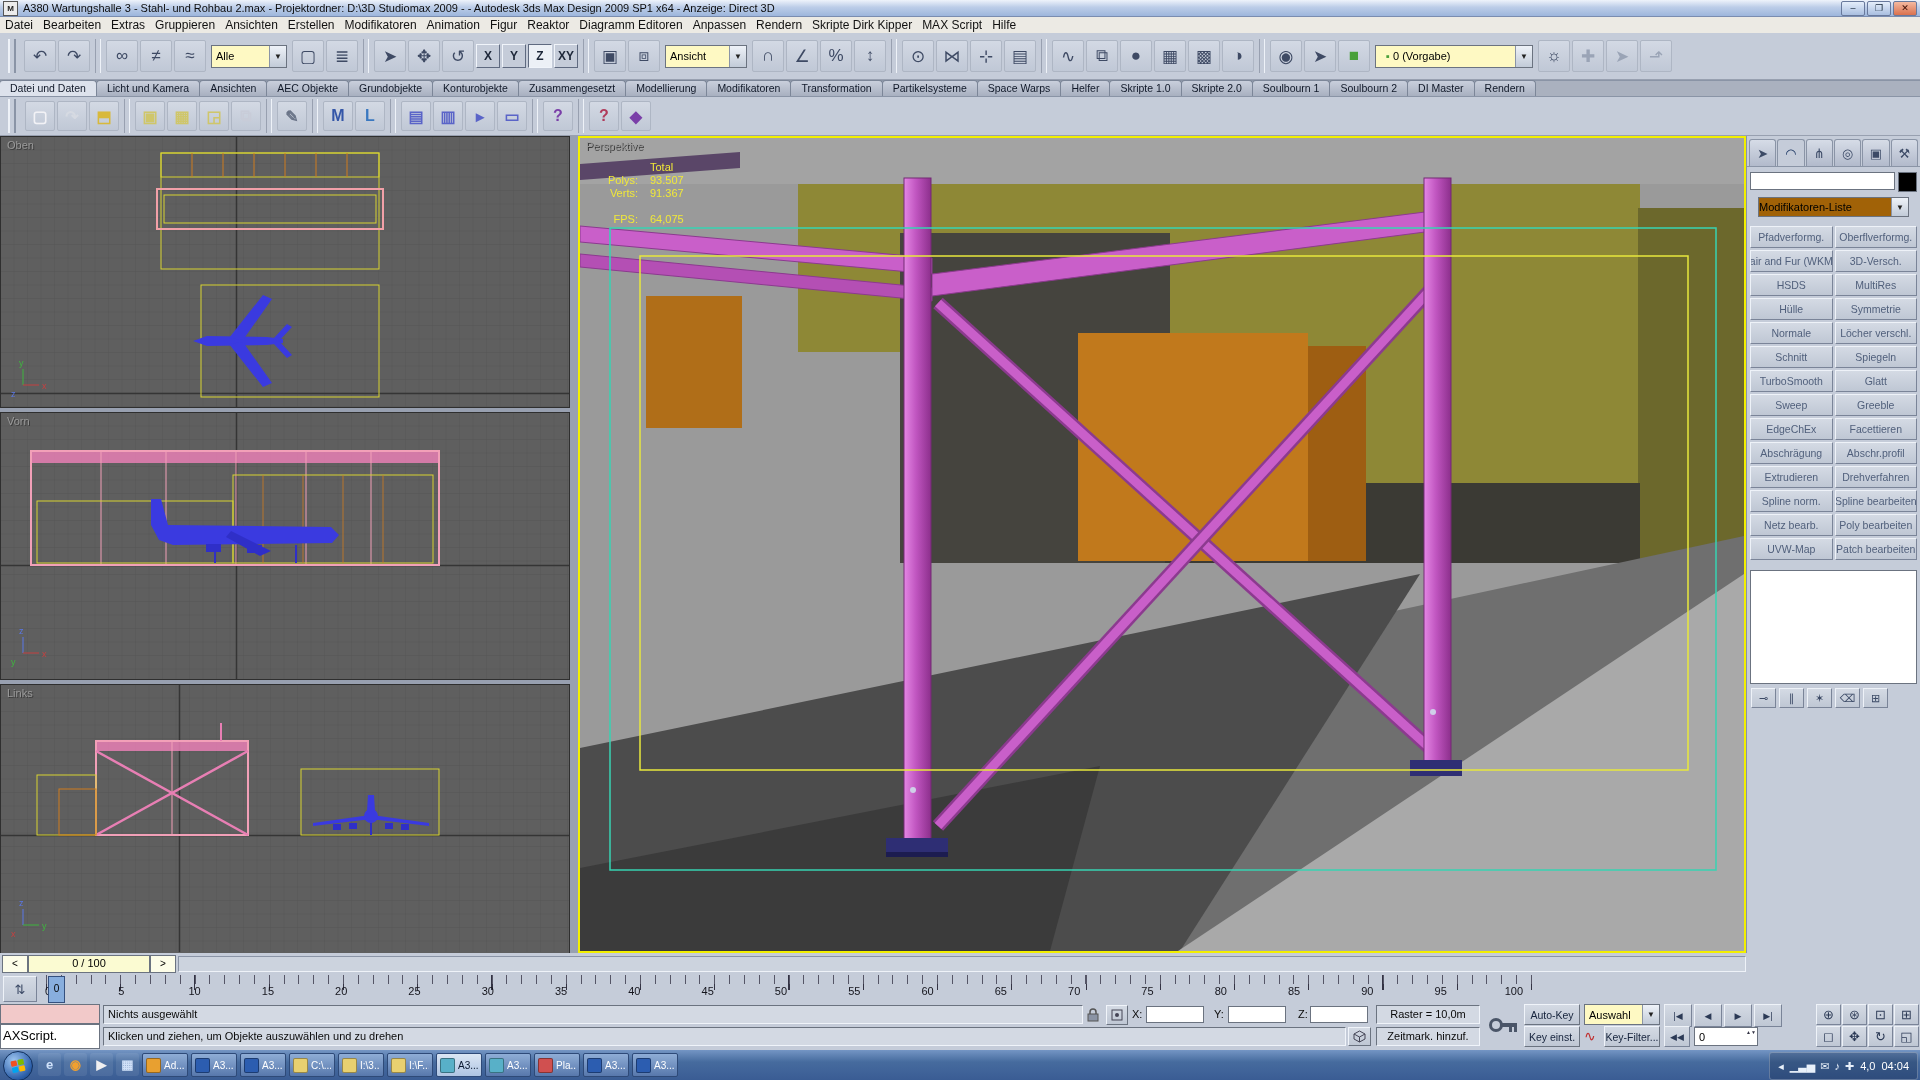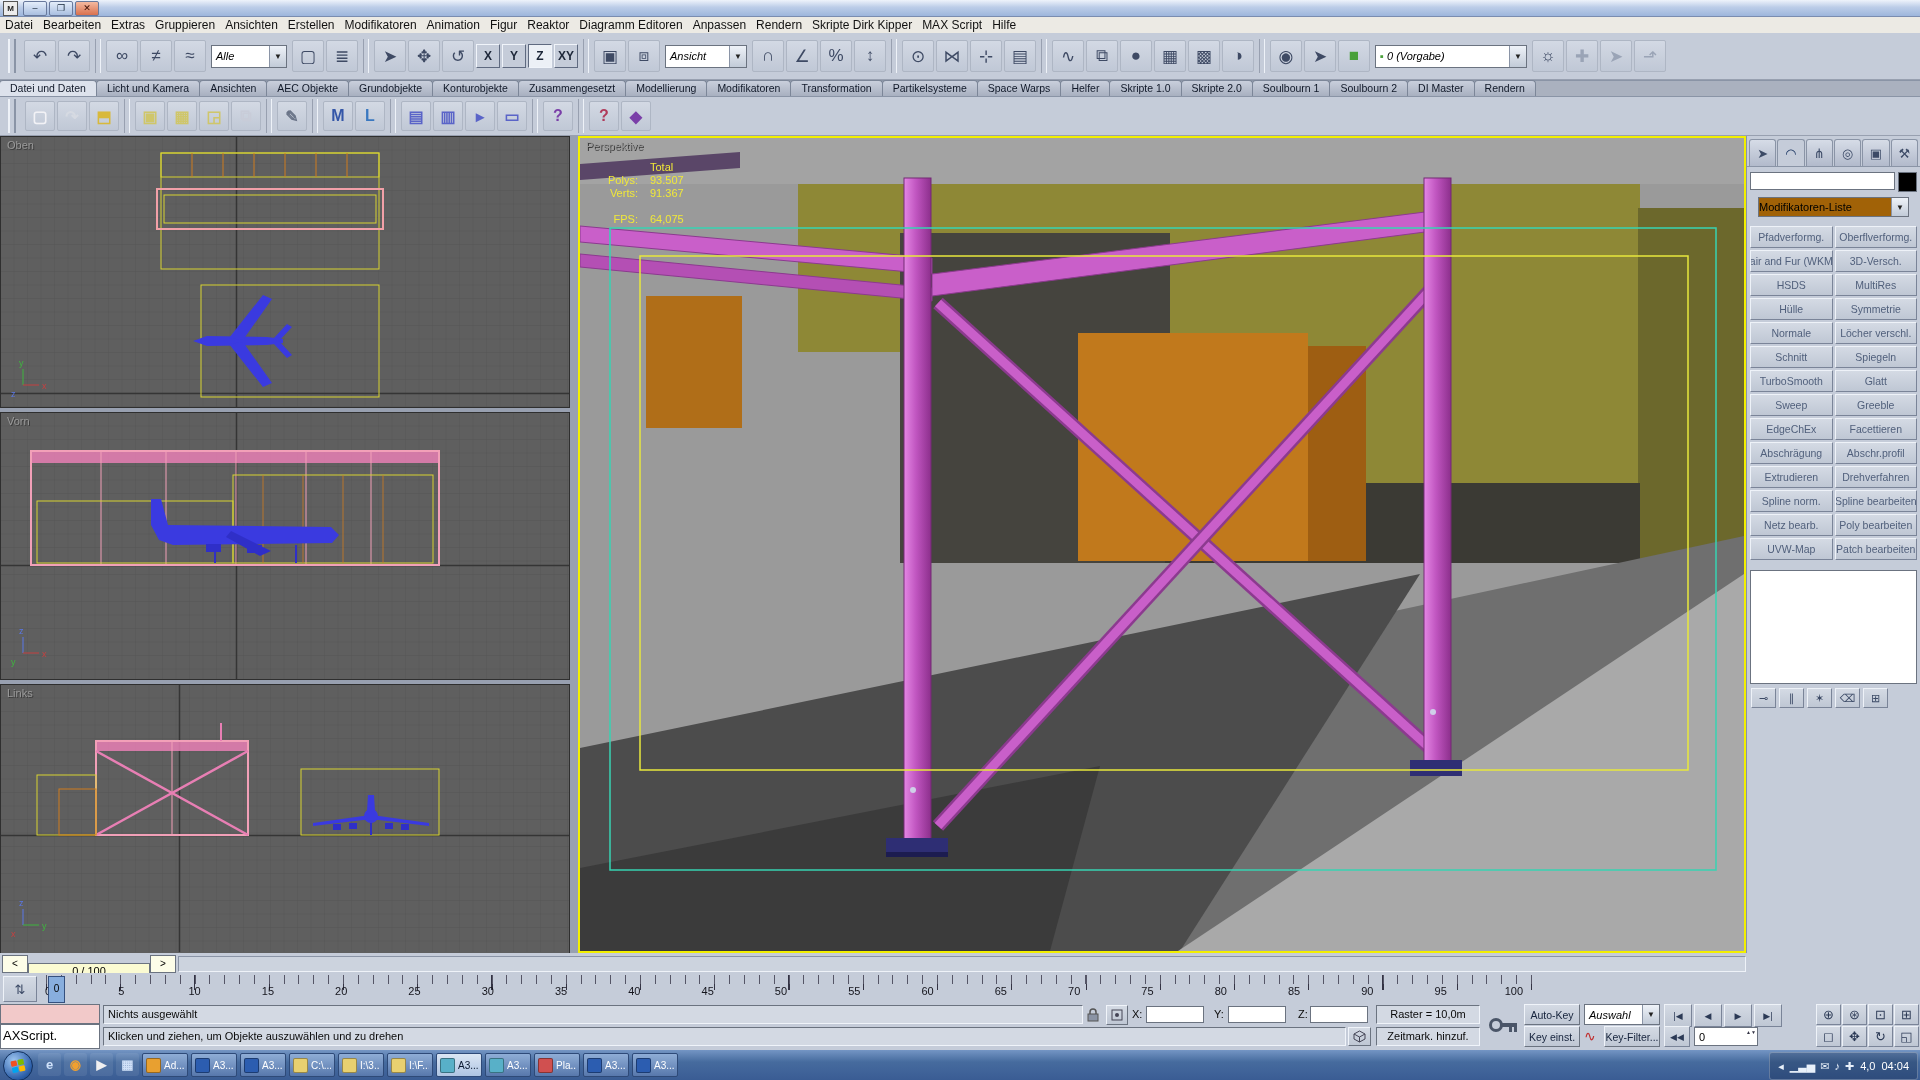--- a/index.html
+++ b/index.html
@@ -26,22 +26,22 @@
   .toolbar2{position:absolute;left:0;top:97px;width:1920px;height:39px;background:#c5ccd9;
     border-bottom:1px solid #98a0b0;display:flex;align-items:center;padding-left:8px;box-sizing:border-box;gap:3px;}
   .tb-handle{width:4px;height:34px;border-left:2px solid #eef2f8;border-right:2px solid #8a94a6;margin-right:6px;}
   .tb-group{display:flex;align-items:center;gap:2px;}
   .tb-icon{width:30px;height:30px;display:flex;align-items:center;justify-content:center;
     font-size:17px;color:#3e4a64;background:linear-gradient(#d3d9e4,#c0c8d6);border:1px solid #aeb6c4;border-radius:2px;}
   .toolbar2 .tb-icon{width:28px;height:28px;font-size:16px;font-weight:bold;}
   .tb-icon.sep{width:4px;height:34px;background:none;border:none;border-left:1px solid #98a0b0;
     border-right:1px solid #eef2f8;margin:0 3px;font-size:0;border-radius:0;}
   .tb-icon.disabled{color:#9aa4b6;}
-  .tb-combo{height:21px;background:#ffffff;border:1px solid #6b7380;display:flex;align-items:center;
-    font-size:11px;margin:0 3px;font-style:italic;}
+  .tb-combo{height:21px;background:#fef9c3;border:1px solid #6b7380;display:flex;align-items:center;
+    font-size:11px;margin:0 3px;}
   .tb-combo .combo-text{padding-left:4px;flex:1;white-space:nowrap;overflow:hidden;}
   .combo-arrow{width:16px;height:100%;margin-left:auto;background:linear-gradient(#eef2f8,#c2cbd8);
     border-left:1px solid #8a94a6;display:flex;align-items:center;justify-content:center;font-size:8px;color:#222;}
   .axis-btn{width:22px;height:22px;border:1px solid;border-color:#f0f4fa #5f6a80 #5f6a80 #f0f4fa;
     background:#c5ccd9;font-weight:bold;font-size:12px;display:flex;align-items:center;justify-content:center;color:#1c2638;}
   .axis-btn.active{border-color:#5f6a80 #f0f4fa #f0f4fa #5f6a80;background:#ecf0f6;}
   .cube-glyph{color:#49a03a;}
   
   .tabbar{position:absolute;left:0;top:80px;width:1920px;height:17px;background:#aab1bf;
     border-top:1px solid #8a94a6;border-bottom:1px solid #8a94a6;display:flex;align-items:flex-end;box-sizing:border-box;}
@@ -78,21 +78,21 @@
     border:1px solid;border-color:#eef2f8 #7a8498 #7a8498 #eef2f8;display:flex;align-items:center;justify-content:center;
     white-space:nowrap;overflow:hidden;}
   .cp-stack{margin:4px 3px 2px;height:112px;background:#fff;border:1px solid #6b7380;}
   .cp-stack-toolbar{display:flex;gap:3px;padding:2px 4px;}
   .cp-mini-btn{width:23px;height:18px;font-size:11px;color:#3c4a66;display:flex;align-items:center;justify-content:center;
     background:linear-gradient(#d4dae4,#bfc7d4);border:1px solid;border-color:#eef2f8 #7a8498 #7a8498 #eef2f8;}
   
   .trackbar{position:absolute;left:0;top:953px;width:1920px;height:20px;background:#c5ccd9;border-bottom:1px solid #9aa2b2;}
   .tb-arrow{position:absolute;top:2px;width:24px;height:16px;text-align:center;line-height:15px;font-size:10px;
     background:#fdfde8;border:1px solid #6b7380;}
-  .frame-display{position:absolute;left:28px;top:10px;width:120px;height:16px;text-align:center;line-height:15px;
+  .frame-display{position:absolute;left:28px;top:2px;width:120px;height:16px;text-align:center;line-height:15px;
     background:#fbfbd2;border:1px solid #6b7380;font-size:11px;}
   .track-strip{position:absolute;left:178px;top:3px;width:1566px;height:14px;border:1px solid;border-color:#8a94a6 #eef2f8 #eef2f8 #8a94a6;background:#ccd3de;}
   .timeruler{position:absolute;left:0;top:973px;width:1920px;height:30px;background:#c5ccd9;border-bottom:1px solid #8a94a6;}
   .ruler-ticks{position:absolute;left:46px;top:2px;width:1498px;height:9px;
     background:repeating-linear-gradient(to right,#556 0 1px,transparent 1px 14.85px);}
   .ruler-ticks-major{position:absolute;left:46px;top:2px;width:1498px;height:15px;
     background:repeating-linear-gradient(to right,#334 0 1px,transparent 1px 74.25px);}
   .ruler-nums{position:absolute;left:46px;top:12px;width:1490px;display:flex;justify-content:space-between;}
   .tick-num{width:24px;text-align:center;font-size:11px;color:#14141c;transform:translateX(-10px);}
   .key-mode-btn{position:absolute;left:3px;top:3px;width:32px;height:24px;background:linear-gradient(#d4dae4,#bfc7d4);
@@ -140,20 +140,21 @@
   .tray-text{font-size:11px;color:#fff;}
   .clock{font-size:11px;color:#fff;}
 </style>
 </head>
 <body>
 
 <div class="screen">
 
   <div class="titlebar">
     <div class="app-icon">M</div>
+    <div class="title-text">A380 Wartungshalle 3 - Stahl- und Rohbau 2.max    - Projektordner: D:\3D Studiomax 2009   -    - Autodesk 3ds Max Design 2009 SP1  x64    - Anzeige: Direct 3D</div>
     <div class="win-controls">
       <div class="win-btn">–</div>
       <div class="win-btn">❐</div>
       <div class="win-btn close">✕</div>
     </div>
   </div>
 
   <div class="menubar">
 
   <span class="menu-item">Datei</span>
@@ -231,21 +232,21 @@
         <span class="tb-icon">⧉</span>
         <span class="tb-icon">●</span>
         <span class="tb-icon">▦</span>
         <span class="tb-icon">▩</span>
         <span class="tb-icon">◑</span>
         <span class="tb-icon sep"></span>
         <span class="tb-icon">◉</span>
         <span class="tb-icon">➤</span>
         <span class="tb-icon" style="color: rgb(73, 160, 58);">■</span>
       </div>
-    <div class="tb-combo" style="width:150px;">
+    <div class="tb-combo" style="width:150px;padding-left:6px;">
       <span class="combo-text"><span class="cube-glyph">▪</span> <span>0 (Vorgabe)</span></span>
       <span class="combo-arrow">▼</span>
     </div>
     <div class="tb-group">
 
     <span class="tb-icon">☼</span>
         <span class="tb-icon disabled">✚</span>
         <span class="tb-icon disabled">➤</span>
         <span class="tb-icon disabled">⬏</span>
       </div>

